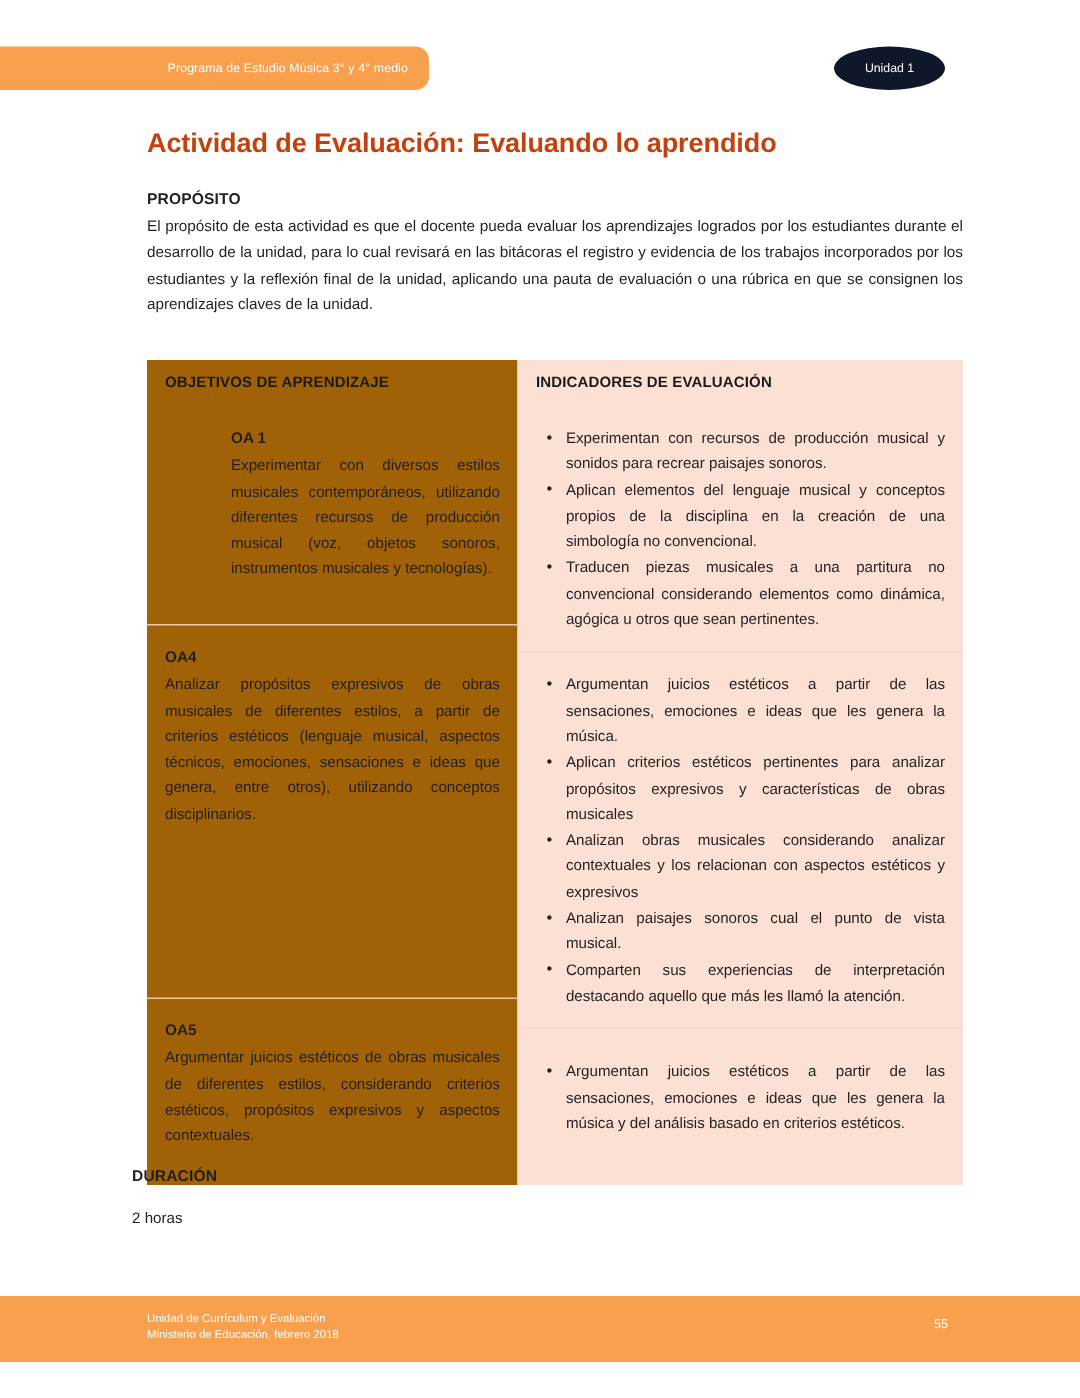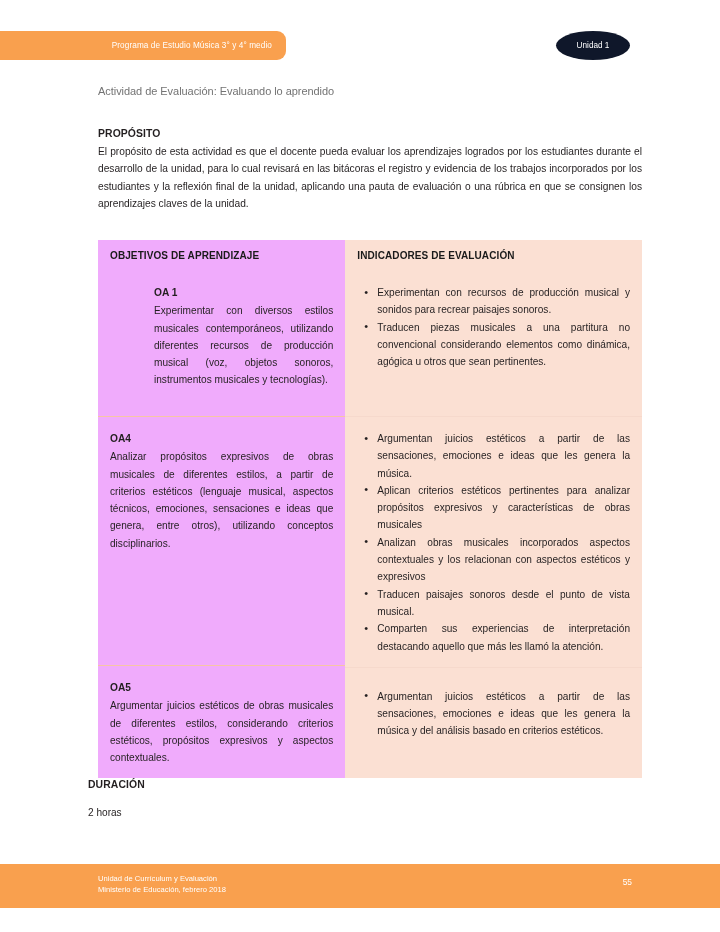--- a/index.html
+++ b/index.html
@@ -51,23 +51,23 @@
     justify-content: center;
   }
   .unit-badge-label {
     color: #ffffff;
     font-size: 8.2px;
     white-space: nowrap;
   }
   .doc-title {
     position: absolute;
     left: 98px; top: 85px;
-    font-size: 11px;
-    font-weight: normal;
-    color: #737373;
+    font-size: 18px;
+    font-weight: bold;
+    color: #c2410c;
     letter-spacing: -0.05px;
   }
 
   .section-head {
     font-size: 10.4px;
     font-weight: bold;
     color: #231f20;
     letter-spacing: 0.1px;
   }
   .purpose-block {
@@ -90,21 +90,21 @@
     width: 544px;
     display: flex;
     border-collapse: collapse;
   }
   .col {
     display: flex;
     flex-direction: column;
   }
   .col-left {
     width: 260px;
-    background: #f0abfc;
+    background: #a16207;
   }
   .col-right {
     width: 312px;
     background: #fbe0d3;
   }
   .cell-head {
     font-size: 10px;
     font-weight: bold;
     color: #1a1a1a;
     padding: 10px 12px 9px 12px;
@@ -236,31 +236,32 @@
       <div class="oa-desc">Argumentar juicios estéticos de obras musicales de diferentes estilos, considerando criterios estéticos, propósitos expresivos y aspectos contextuales.</div>
     </div>
   </div>
 
   <div class="col col-right">
     <div class="cell-head">INDICADORES DE EVALUACIÓN</div>
 
     <div class="cell" style="min-height:145px;">
       <ul class="ind-list">
         <li>Experimentan con recursos de producción musical y sonidos para recrear paisajes sonoros.</li>
+        <li>Aplican elementos del lenguaje musical y conceptos propios de la disciplina en la creación de una simbología no convencional.</li>
         <li>Traducen piezas musicales a una partitura no convencional considerando elementos como dinámica, agógica u otros que sean pertinentes.</li>
       </ul>
     </div>
     <div class="sep"></div>
 
     <div class="cell" style="min-height:248px;">
       <ul class="ind-list">
         <li>Argumentan juicios estéticos a partir de las sensaciones, emociones e ideas que les genera la música.</li>
         <li> Aplican criterios estéticos pertinentes para analizar propósitos expresivos y características de obras musicales</li>
-        <li>Analizan obras musicales incorporados aspectos contextuales y los relacionan con aspectos estéticos y expresivos</li>
-        <li>Traducen paisajes sonoros desde el punto de vista musical.</li>
+        <li>Analizan obras musicales considerando analizar contextuales y los relacionan con aspectos estéticos y expresivos</li>
+        <li>Analizan paisajes sonoros cual el punto de vista musical.</li>
         <li>Comparten sus experiencias de interpretación destacando aquello que más les llamó la atención.</li>
       </ul>
     </div>
     <div class="sep"></div>
 
     <div class="cell" style="min-height:104px; padding-top:20px;">
       <ul class="ind-list">
         <li>Argumentan juicios estéticos a partir de las sensaciones, emociones e ideas que les genera la música y del análisis basado en criterios estéticos.</li>
       </ul>
     </div>

